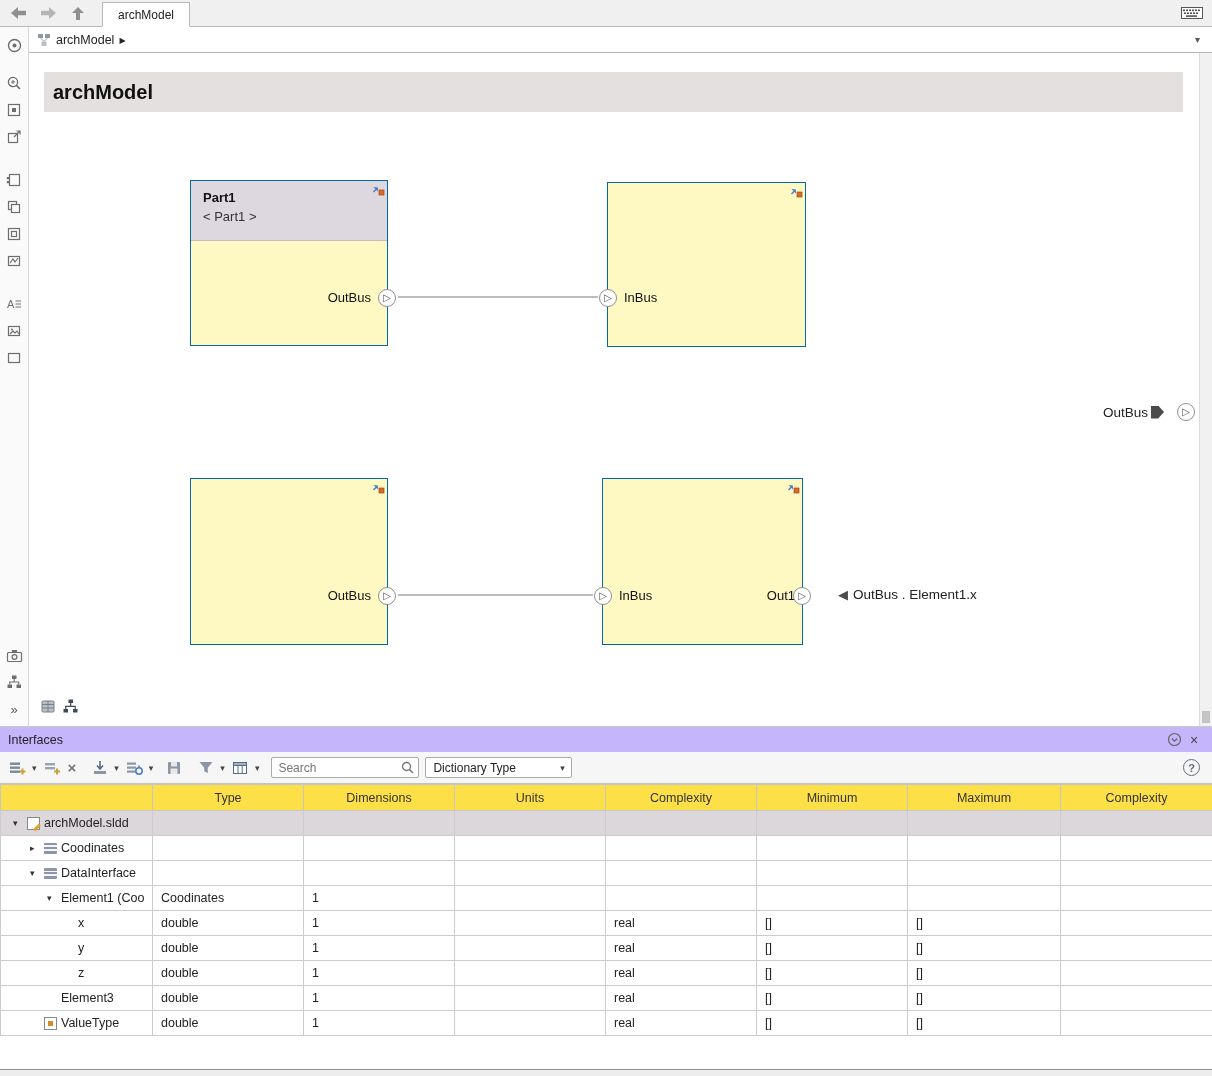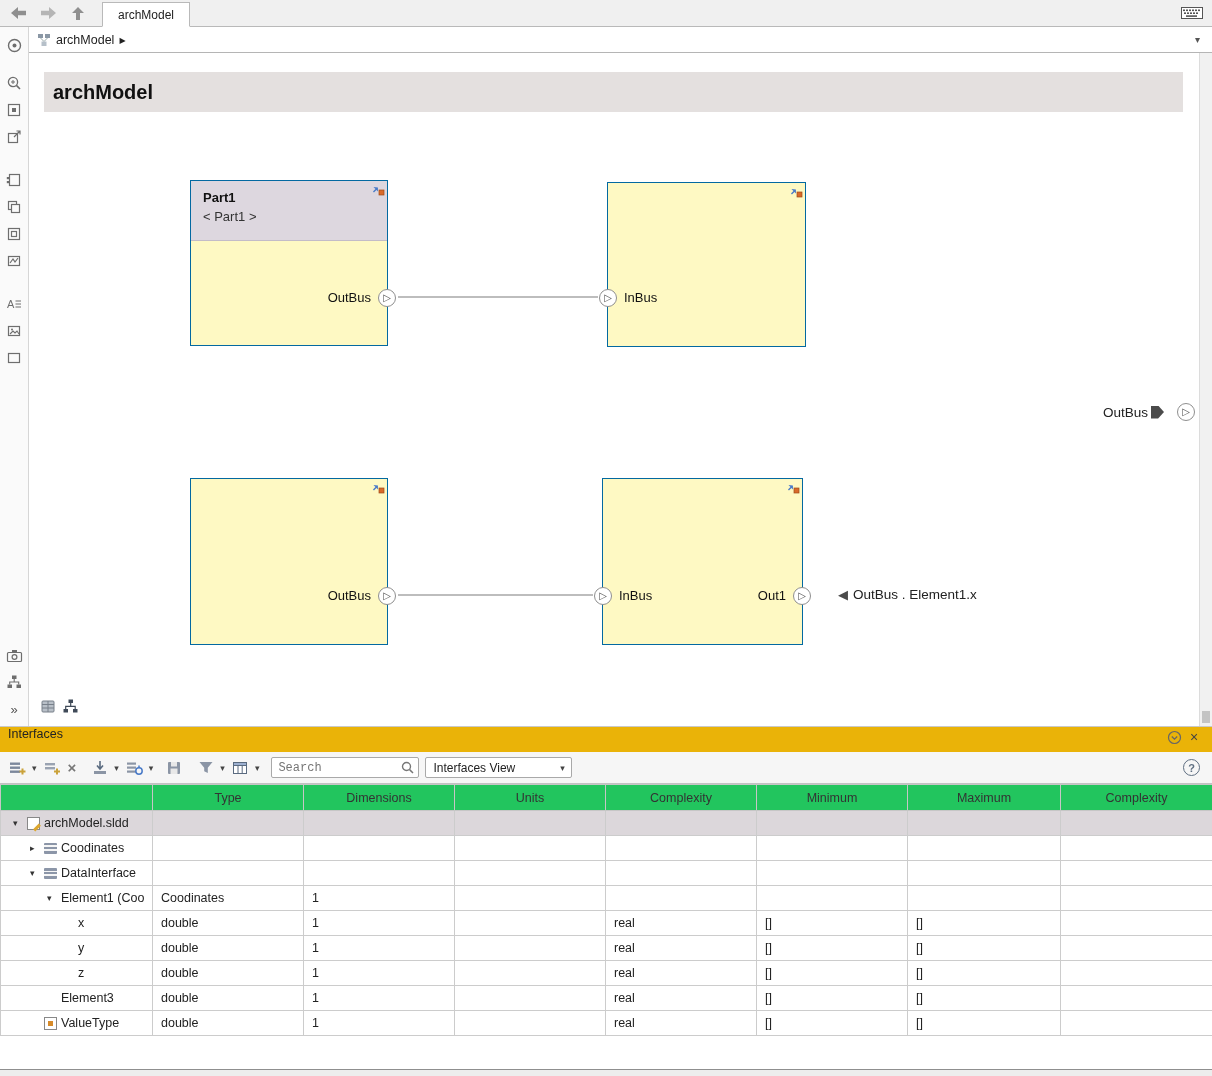--- a/index.html
+++ b/index.html
@@ -61,51 +61,51 @@
   .extcircle { position:static; margin-left:13px; flex:none; }
 
   .siglabel { position:absolute; display:flex; align-items:center; font-size:13.5px; color:#222; }
   .sigarrow { color:#4b4b4b; font-size:13px; margin-right:5px; }
 
   .cbadges { position:absolute; display:flex; gap:5px; align-items:center; }
 
   
   .panel { height:350px; border-top:1px solid #c9c9c9; background:#fff;
     display:flex; flex-direction:column; }
-  .phead { height:25px; background:#eab308; display:flex; 
+  .phead { height:25px; background:#c4b5fd; display:flex; align-items:center;
     padding:0 8px; font-size:12.5px; color:#222; }
   .phead-spacer { flex:1; }
   .phead-icon { display:flex; align-items:center; justify-content:center; width:20px; height:20px; }
   .closex { font-size:14px; color:#444; }
 
   .ptoolbar { height:32px; background:#f6f6f6; border-bottom:1px solid #c2c2c2;
     display:flex; align-items:center; padding:0 6px; }
   .tbtn { height:24px; display:flex; align-items:center; justify-content:center;
     padding:0 3px; margin-right:2px; }
   .tcaret { font-size:9px; color:#444; margin-left:1px; margin-right:4px; }
   .delx { font-size:15px; color:#777; font-weight:bold; }
   .search { width:148px; height:21px; border:1px solid #a9a9a9; border-radius:2px;
     background:#fff; display:flex; align-items:center; padding:0 4px 0 6px; margin-left:8px; }
   .search input { border:none; outline:none; flex:1; min-width:0; font-size:12px;
-    font-family:Liberation Mono, monospace; color:#4c1d95; }
+    font-family:Liberation Sans, sans-serif; color:#4c1d95; }
   .viewsel { width:147px; height:21px; border:1px solid #a9a9a9; border-radius:2px;
     background:#fff; display:flex; align-items:center; font-size:12px; color:#222;
     padding-left:7px; margin-left:6px; }
   .viewsel .vcaret { margin-left:auto; width:18px; align-self:stretch; display:flex;
     align-items:center; justify-content:center; font-size:9px; color:#444; }
   .tb-spacer { flex:1; }
   .helpbtn { width:17px; height:17px; border:1.5px solid #5f6f82; border-radius:50%;
     display:flex; align-items:center; justify-content:center; font-size:11px; font-weight:bold;
     color:#5f6f82; margin-right:6px; }
 
   .table-wrap { flex:1; overflow:hidden; background:#fff; }
   table.itable { width:1212px; border-collapse:collapse; table-layout:fixed;
     font-size:12.5px; color:#222; }
   .itable th { height:26px; font-weight:normal; color:#333; text-align:center;
-    border:1px solid #c6c6c6; background:#22c55e; }
+    border:1px solid #c6c6c6; background:#fde047; }
   .itable td { height:25px; border:1px solid #cccccc; padding:0 8px;
     white-space:nowrap; overflow:hidden; }
   .itable td.name-cell { padding:0; }
   .itable tr.selected td { background:#dcd7db; }
   .tree { display:flex; align-items:center; height:100%; }
   .expander { width:14px; font-size:9px; color:#333; flex:none; }
   .row-icon { flex:none; margin-right:4px; position:relative; }
   .icon-interface { width:13px; height:11px;
     background:linear-gradient(#8c96a8 0 2.5px,#f6f6f6 2.5px 4px,#8c96a8 4px 6.5px,#f6f6f6 6.5px 8px,#8c96a8 8px 11px);
     border-radius:1px; }
@@ -327,21 +327,21 @@
         <span class="badge">
           <svg width="13" height="13">
               <path d="M1 6 L6 6 L6 2 L10 7 L6 11 L6 8 L1 8 Z" fill="#4a7bc8" transform="rotate(-45 6 6) scale(0.7)"></path>
               <rect x="7" y="7" width="5" height="5" fill="#d96a2a" stroke="#9e4a18" stroke-width="0.7"></rect>
             </svg>
         </span>
         <span class="plabel" style="left:16px; top:109px;">InBus</span>
         <span class="port" style="left:-9px; top:108px;">
             <span>▷</span>
           </span>
-        <span class="plabel" style="right:16px; top:109px;">Out1</span>
+        <span class="plabel" style="right:7px; top:109px;">Out1</span>
         <span class="port" style="right:-9px; top:108px;">
             <span>▷</span>
           </span>
       </div>
 
       <div class="extport" style="top:350px; right:17px;">
         <span>OutBus</span>
         <span class="pent"></span>
         <span class="port extcircle">
             <span>▷</span>
@@ -463,21 +463,21 @@
 
     <span class="search">
       <input type="text" placeholder="Search" style="">
       <svg width="13" height="13">
           <circle cx="5.5" cy="5.5" r="4" fill="none" stroke="#777" stroke-width="1.4"></circle>
           <line x1="8.6" y1="8.6" x2="12" y2="12" stroke="#777" stroke-width="1.5"></line>
         </svg>
     </span>
 
     <span class="viewsel">
-      <span>Interfaces View</span>
+      <span>Dictionary Type</span>
       <span class="vcaret">▾</span>
     </span>
 
     <span class="tb-spacer"></span>
     <span class="helpbtn">
       <span>?</span>
     </span>
   </div>
 
   <div class="table-wrap">

